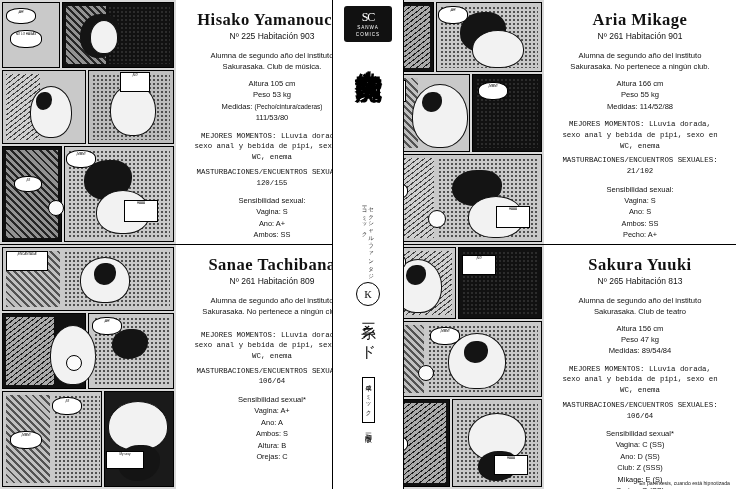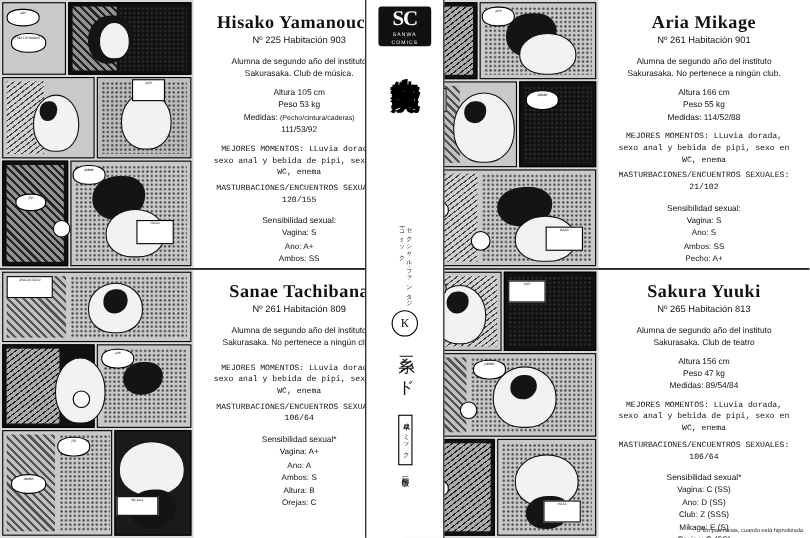--- a/index.html
+++ b/index.html
@@ -189,22 +189,22 @@
     background: #111;
     color: #fff;
     display: flex;
     flex-direction: column;
     align-items: center;
     justify-content: center;
     border-radius: 3px;
   }
   .logo .sc {
     font-family: "Liberation Serif", serif;
-    font-weight: bold;
-    font-size: 19px;
+    font-weight: normal;
+    font-size: 12px;
     line-height: 1;
     letter-spacing: -1px;
   }
   .logo .nm {
     font-family: "Liberation Sans", sans-serif;
     font-size: 4.6px;
     letter-spacing: 1px;
     margin-top: 2px;
   }
   .vtitle {
@@ -329,21 +329,21 @@
     </div>
 
     <div class="info">
       <div class="char-name">Hisako Yamanouchi</div>
       <div class="char-sub">Nº 225 Habitación 903</div>
       <div class="para">Alumna  de segundo año del instituto Sakurasaka. Club de música.</div>
       <div class="stat">
         <div><span>Altura</span> <span>105 cm</span></div>
         <div><span>Peso</span> <span>53 kg</span></div>
         <div><span>Medidas:</span> <span class="sm">(Pecho/cintura/caderas)</span></div>
-        <div>111/53/92</div>
+        <div>111/53/80</div>
       </div>
       <div class="block">
         <span>MEJORES MOMENTOS:</span>
         <span>LLuvia dorada, sexo anal y bebida de pipi, sexo en WC, enema</span>
       </div>
       <div class="block tight">
         <div>MASTURBACIONES/ENCUENTROS SEXUALES</div>
         <div>120/155</div>
       </div>
       <div class="sens-title">Sensibilidad sexual:</div>

